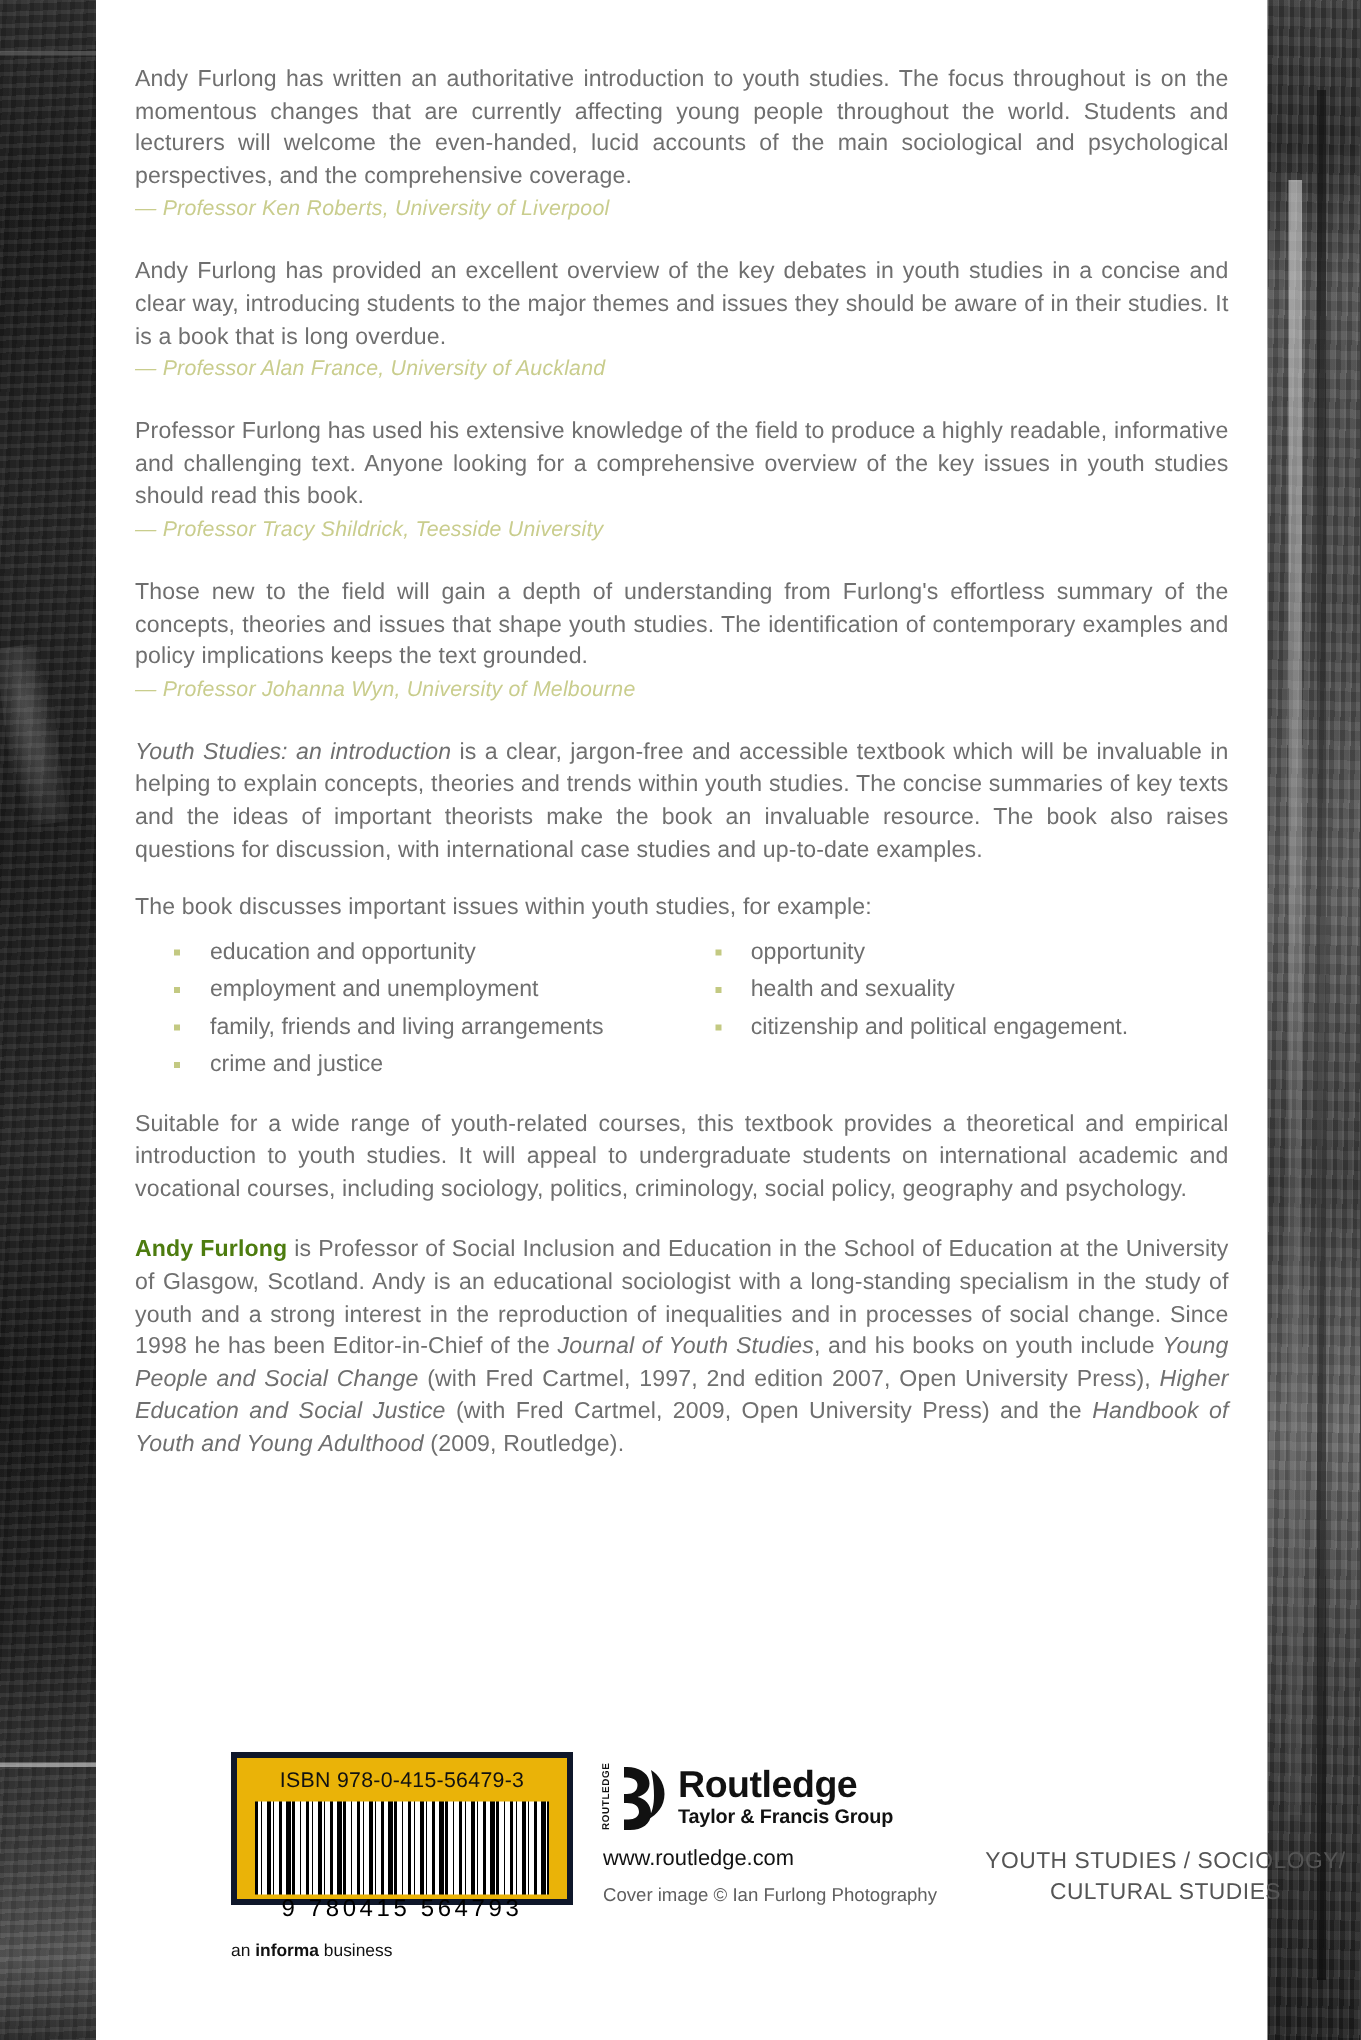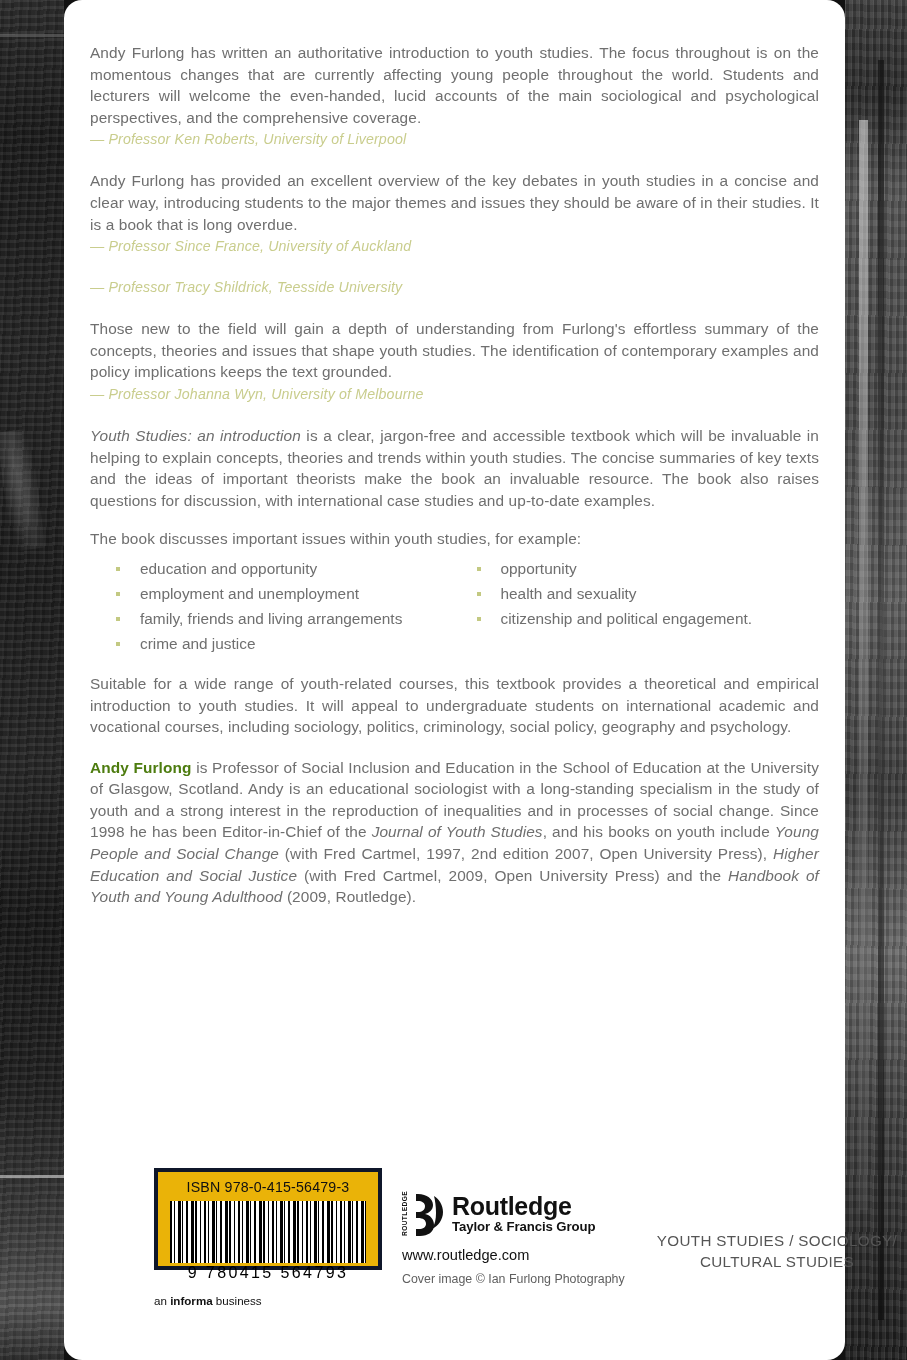--- a/index.html
+++ b/index.html
@@ -87,21 +87,20 @@
 
   
   #panel {
     position: absolute;
     left: 64px;
     top: 0;
     width: 781px;
     height: 1360px;
     background: #ffffff;
     padding: 42px 26px 0 26px;
-    border-radius: 18px;
   }
 
   
   .para {
     color: #6f6f6f;
     font-size: 15.4px;
     line-height: 21.6px;
     text-align: justify;
     font-weight: 300;
     letter-spacing: .1px;
@@ -221,21 +220,21 @@
   }
   .informa b { font-weight: bold; }
 
   .publisher {
     position: absolute;
     left: 248px;
     top: 8px;
     width: 250px;
   }
 
-  .logo-row { display: flex; align-items: flex-start; margin-top: 16px; }
+  .logo-row { display: flex; align-items: flex-start; }
 
   .logo-mark {
     width: 44px;
     height: 46px;
     flex: 0 0 44px;
     position: relative;
   }
 
   .logo-vert {
     position: absolute;
@@ -304,24 +303,25 @@
 
   <div id="panel">
 
     <div class="quote-block">
       <div class="para">Andy Furlong has written an authoritative introduction to youth studies. The focus throughout is on the momentous changes that are currently affecting young people throughout the world. Students and lecturers will welcome the even-handed, lucid accounts of the main sociological and psychological perspectives, and the comprehensive coverage.</div>
       <div class="attrib">— Professor Ken Roberts, University of Liverpool</div>
     </div>
 
     <div class="quote-block">
       <div class="para">Andy Furlong has provided an excellent overview of the key debates in youth studies in a concise and clear way, introducing students to the major themes and issues they should be aware of in their studies. It is a book that is long overdue.</div>
-      <div class="attrib">— Professor Since France, University of Auckland</div>
+      <div class="attrib">— Professor Alan France, University of Auckland</div>
     </div>
 
     <div class="quote-block">
+      <div class="para">Professor Furlong has used his extensive knowledge of the field to produce a highly readable, informative and challenging text. Anyone looking for a comprehensive overview of the key issues in youth studies should read this book.</div>
       <div class="attrib">— Professor Tracy Shildrick, Teesside University</div>
     </div>
 
     <div class="quote-block">
       <div class="para">Those new to the field will gain a depth of understanding from Furlong's effortless summary of the concepts, theories and issues that shape youth studies. The identification of contemporary examples and policy implications keeps the text grounded.</div>
       <div class="attrib">— Professor Johanna Wyn, University of Melbourne</div>
     </div>
 
     <div class="para blurb"><em>Youth Studies: an introduction</em><span> is a clear, jargon-free and accessible textbook which will be invaluable in helping to explain concepts, theories and trends within youth studies. The concise summaries of key texts and the ideas of important theorists make the book an invaluable resource. The book also raises questions for discussion, with international case studies and up-to-date examples.</span></div>
 

